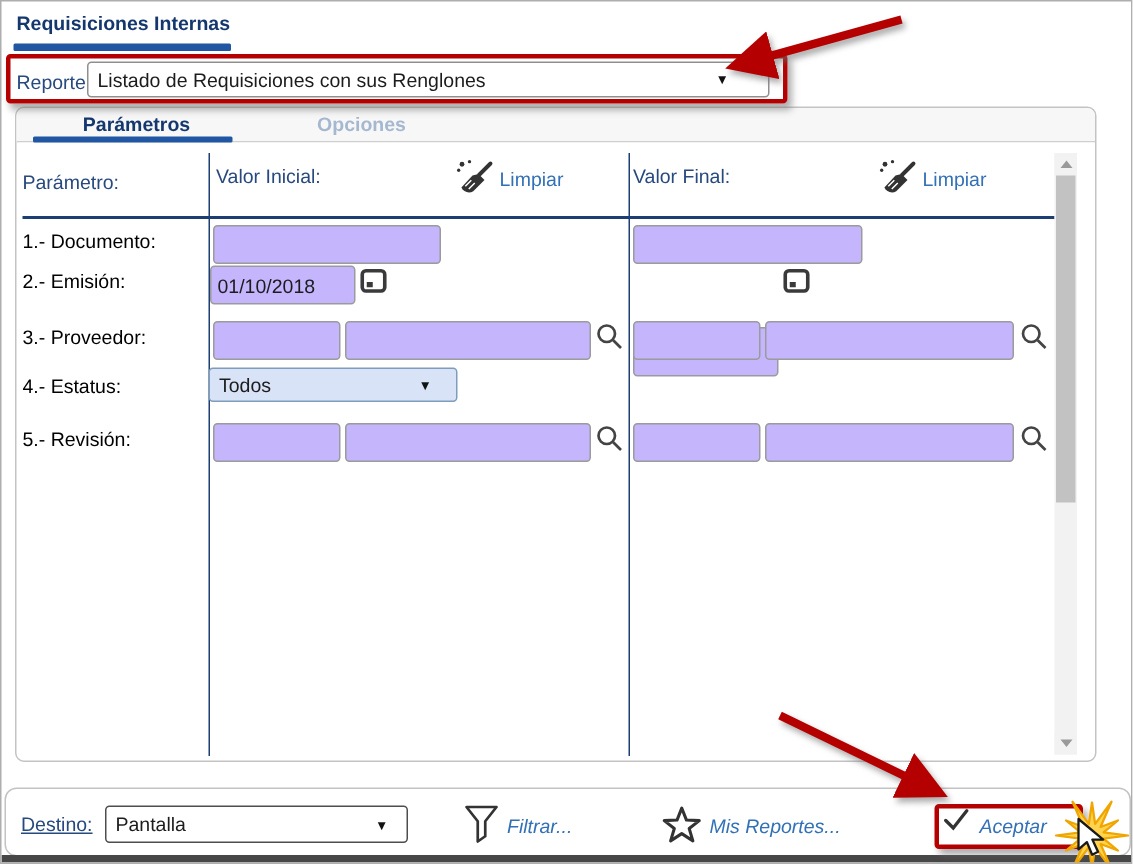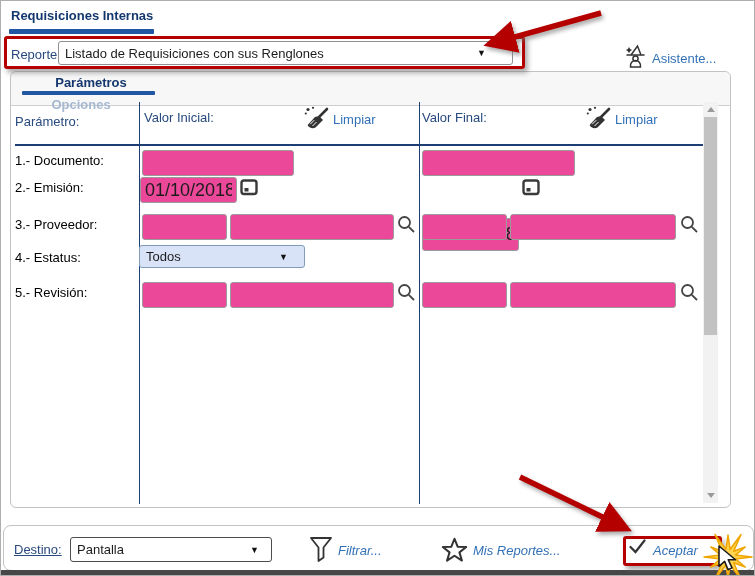--- a/index.html
+++ b/index.html
@@ -27,40 +27,40 @@
   .assistant { position:absolute; left:621px; top:42px; width:120px; height:30px; cursor:pointer; }
   .assistant .icon { position:absolute; left:0; top:0; }
   .link { color:#3371b7; font-size:13px; text-decoration:none; }
   .assistant .link { position:absolute; left:30px; top:8px; }
 
   .main-panel {
     position:absolute; left:9px; top:70px; width:721px; height:437px;
     background:#fff; border:1px solid #c3c3c3; border-radius:6px;
   }
   .tabbar {
-    position:absolute; left:0; top:0; right:0; height:34px; background:#f7f7f7;
-    border-bottom:1px solid #cfcfcf; border-radius:6px 6px 0 0; display:flex;flex-direction:column;
+    position:absolute; left:0; top:0; right:0; height:23px; background:#f7f7f7;
+    border-bottom:1px solid #cfcfcf; border-radius:6px 6px 0 0; display:flex;
   }
   .tab { font-size:13px; font-weight:bold; text-align:center; line-height:22px; cursor:pointer; }
   .tab.active { color:#14376e; width:160px; }
   .tab.inactive { color:#a5b8d0; width:140px; }
   .tab-underline { position:absolute; left:11px; top:19px; width:133px; height:4px; background:#2156a3; border-radius:1px; }
 
   .vrule { position:absolute; top:30px; width:1px; height:402px; background:#1c3e75; }
   .hrule { position:absolute; left:4px; top:72px; width:688px; height:2px; background:#1c3e75; }
 
   .plabel { position:absolute; left:4px; font-size:13px; color:#000000; white-space:nowrap; }
   .hdr { position:absolute; font-size:13px; color:#27497e; white-space:nowrap; }
 
   .clear-btn { position:absolute; cursor:pointer; }
   .clear-btn .link { position:absolute; left:30px; top:7px; }
 
   .txt {
     position:absolute; height:20px; border:1px solid #9b9b9b; border-radius:3px;
-    font-family:"Liberation Sans",sans-serif; font-size:18px; color:#1c1c1c; padding:12px 4px; background:#ec4899;
+    font-family:"Liberation Sans",sans-serif; font-size:13px; color:#1c1c1c; padding:12px 4px; background:#c4b5fd;
   }
   .icon-btn { position:absolute; cursor:pointer; background:none; border:none; padding:0; }
 
   .estatus-select { left:128px; top:173px; width:166px; height:23px; background:#d9e3f8; border:1px solid #7f9db9; }
   .estatus-select .caret { right:16px; }
 
   .scrollbar { position:absolute; left:692px; top:30px; width:15px; height:401px; background:#f2f2f2; }
   .sb-btn { position:absolute; left:0; width:15px; height:15px; background:#f2f2f2; border:none; padding:0; cursor:pointer; }
   .sb-up { top:0; } .sb-down { bottom:0; }
   .tri-up { width:0; height:0; border-left:4px solid transparent; border-right:4px solid transparent; border-bottom:5px solid #9a9a9a; margin:5px auto; }
@@ -95,32 +95,20 @@
   <div class="title">Requisiciones Internas</div>
   <div class="title-underline"></div>
 
   <span class="navy report-label">Reporte:</span>
   <div class="select report-select">
     <span>Listado de Requisiciones con sus Renglones</span>
     <span class="caret">▼</span>
   </div>
   <div class="red-rect rr-report"></div>
 
-  <div class="assistant">
-    <span class="icon">
-      <svg width="28" height="28" viewBox="0 0 28 28" fill="none" stroke="#333" stroke-width="1.5">
-        <path d="M9,12 L15.5,3 L19,12"></path>
-        <path d="M5,12 H22" stroke-linecap="round"></path>
-        <path d="M7,4 l1.1,2 2,1.1 -2,1.1 -1.1,2 -1.1,-2 -2,-1.1 2,-1.1 z" fill="#333" stroke="none"></path>
-        <circle cx="13.5" cy="15.5" r="2.6"></circle>
-        <path d="M8.5,24 c-0.5,-4 2,-6.5 5,-6.5 c3,0 5.5,2.5 5,6.5 z"></path>
-      </svg>
-    </span>
-    <span class="link">Asistente...</span>
-  </div>
 
   <div class="main-panel">
     <div class="tabbar">
       <div class="tab active">Parámetros</div>
       <div class="tab inactive">Opciones</div>
     </div>
     <div class="tab-underline"></div>
 
     <div class="vrule" style="left:128px;"></div>
     <div class="vrule" style="left:408px;"></div>

